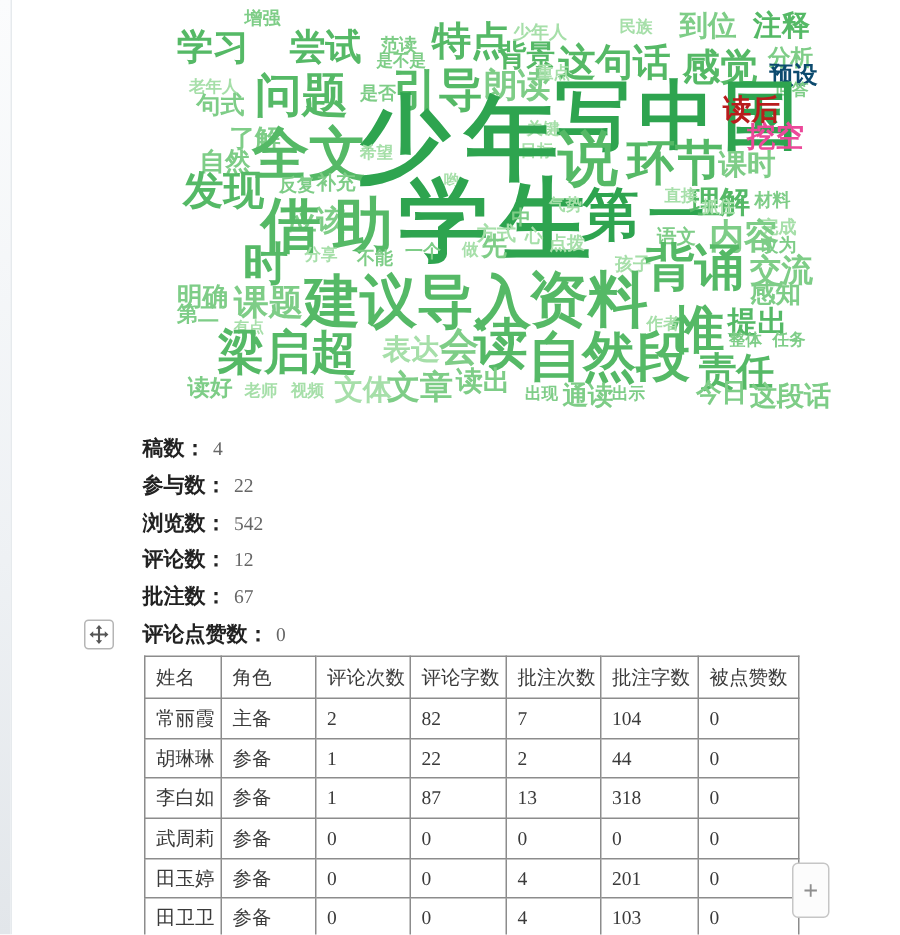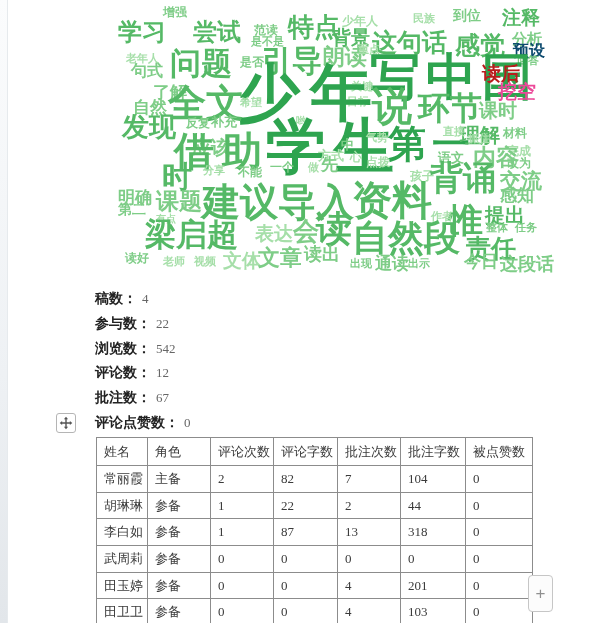--- a/index.html
+++ b/index.html
@@ -51,21 +51,21 @@
 
 <div class="cloud" id="cloud">
     <span class="cw" style="left: 163px; top: 6px; font-size: 12px; color: rgb(126, 205, 135);">增强</span>
     <span class="cw" style="left: 118px; top: 20px; font-size: 24px; color: rgb(85, 185, 102);">学习</span>
     <span class="cw" style="left: 193px; top: 20px; font-size: 24px; color: rgb(85, 185, 102);">尝试</span>
     <span class="cw" style="left: 254px; top: 24px; font-size: 12px; color: rgb(126, 205, 135);">范读</span>
     <span class="cw" style="left: 251px; top: 36px; font-size: 11px; color: rgb(126, 205, 135);">是不是</span>
     <span class="cw" style="left: 288px; top: 14px; font-size: 26px; color: rgb(85, 185, 102);">特点</span>
     <span class="cw" style="left: 342px; top: 15px; font-size: 12px; color: rgb(166, 223, 169);">少年人</span>
     <span class="cw" style="left: 413px; top: 13px; font-size: 11px; color: rgb(166, 223, 169);">民族</span>
-    <span class="cw" style="left: 453px; top: 8px; font-size: 14px; color: rgb(126, 205, 135); text-align: right;">到位</span>
+    <span class="cw" style="left: 453px; top: 8px; font-size: 19px; color: rgb(126, 205, 135); text-align: right;">到位</span>
     <span class="cw" style="left: 502px; top: 8px; font-size: 19px; color: rgb(85, 185, 102);">注释</span>
     <span class="cw" style="left: 332px; top: 28px; font-size: 19px; color: rgb(85, 185, 102);">背景</span>
     <span class="cw" style="left: 372px; top: 30px; font-size: 25px; color: rgb(85, 185, 102);">这句话</span>
     <span class="cw" style="left: 455px; top: 33px; font-size: 25px; color: rgb(85, 185, 102);">感觉</span>
     <span class="cw" style="left: 512px; top: 31px; font-size: 15px; color: rgb(126, 205, 135);">分析</span>
     <span class="cw" style="left: 513px; top: 43px; font-size: 16px; color: #0c4a6e;">预设</span>
     <span class="cw" style="left: 517px; top: 55px; font-size: 11px; color: rgb(126, 205, 135);">回答</span>
     <span class="cw" style="left: 126px; top: 53px; font-size: 11px; color: rgb(166, 223, 169);">老年人</span>
     <span class="cw" style="left: 131px; top: 63px; font-size: 16px; color: rgb(126, 205, 135);">句式</span>
     <span class="cw" style="left: 170px; top: 48px; font-size: 31px; color: rgb(85, 185, 102);">问题</span>
@@ -127,21 +127,21 @@
     <span class="cw" style="left: 485px; top: 205px; font-size: 20px; color: rgb(85, 185, 102);">提出</span>
     <span class="cw" style="left: 431px; top: 211px; font-size: 11px; color: rgb(166, 223, 169);">作者</span>
     <span class="cw" style="left: 486px; top: 222px; font-size: 11px; color: rgb(126, 205, 135);">整体</span>
     <span class="cw" style="left: 515px; top: 222px; font-size: 11px; color: rgb(126, 205, 135);">任务</span>
     <span class="cw" style="left: 145px; top: 219px; font-size: 31px; color: rgb(85, 185, 102);">梁启超</span>
     <span class="cw" style="left: 255px; top: 224px; font-size: 19px; color: rgb(166, 223, 169);">表达</span>
     <span class="cw" style="left: 293px; top: 218px; font-size: 26px; color: rgb(126, 205, 135);">会</span>
     <span class="cw" style="left: 316px; top: 211px; font-size: 36px; color: rgb(85, 185, 102);">读</span>
     <span class="cw" style="left: 352px; top: 220px; font-size: 36px; color: rgb(85, 185, 102);">自然段</span>
     <span class="cw" style="left: 466px; top: 236px; font-size: 25px; color: rgb(85, 185, 102);">责任</span>
-    <span class="cw" style="left: 125px; top: 252px; font-size: 12px; color: rgb(126, 205, 135);">读好</span>
+    <span class="cw" style="left: 125px; top: 252px; font-size: 15px; color: rgb(126, 205, 135); font-family: Liberation Mono, monospace;">读好</span>
     <span class="cw" style="left: 163px; top: 256px; font-size: 11px; color: rgb(166, 223, 169);">老师</span>
     <span class="cw" style="left: 194px; top: 256px; font-size: 11px; color: rgb(166, 223, 169);">视频</span>
     <span class="cw" style="left: 223px; top: 251px; font-size: 19px; color: rgb(166, 223, 169);">文体</span>
     <span class="cw" style="left: 258px; top: 247px; font-size: 22px; color: rgb(126, 205, 135);">文章</span>
     <span class="cw" style="left: 304px; top: 245px; font-size: 18px; color: rgb(126, 205, 135);">读出</span>
     <span class="cw" style="left: 350px; top: 258px; font-size: 11px; color: rgb(126, 205, 135);">出现</span>
     <span class="cw" style="left: 375px; top: 255px; font-size: 17px; color: rgb(126, 205, 135);">通读</span>
     <span class="cw" style="left: 408px; top: 258px; font-size: 11px; color: rgb(126, 205, 135);">出示</span>
     <span class="cw" style="left: 436px; top: 253px; font-size: 17px; color: rgb(126, 205, 135); margin-left: 28px;">今日</span>
     <span class="cw" style="left: 500px; top: 255px; font-size: 18px; color: rgb(126, 205, 135);">这段话</span>

